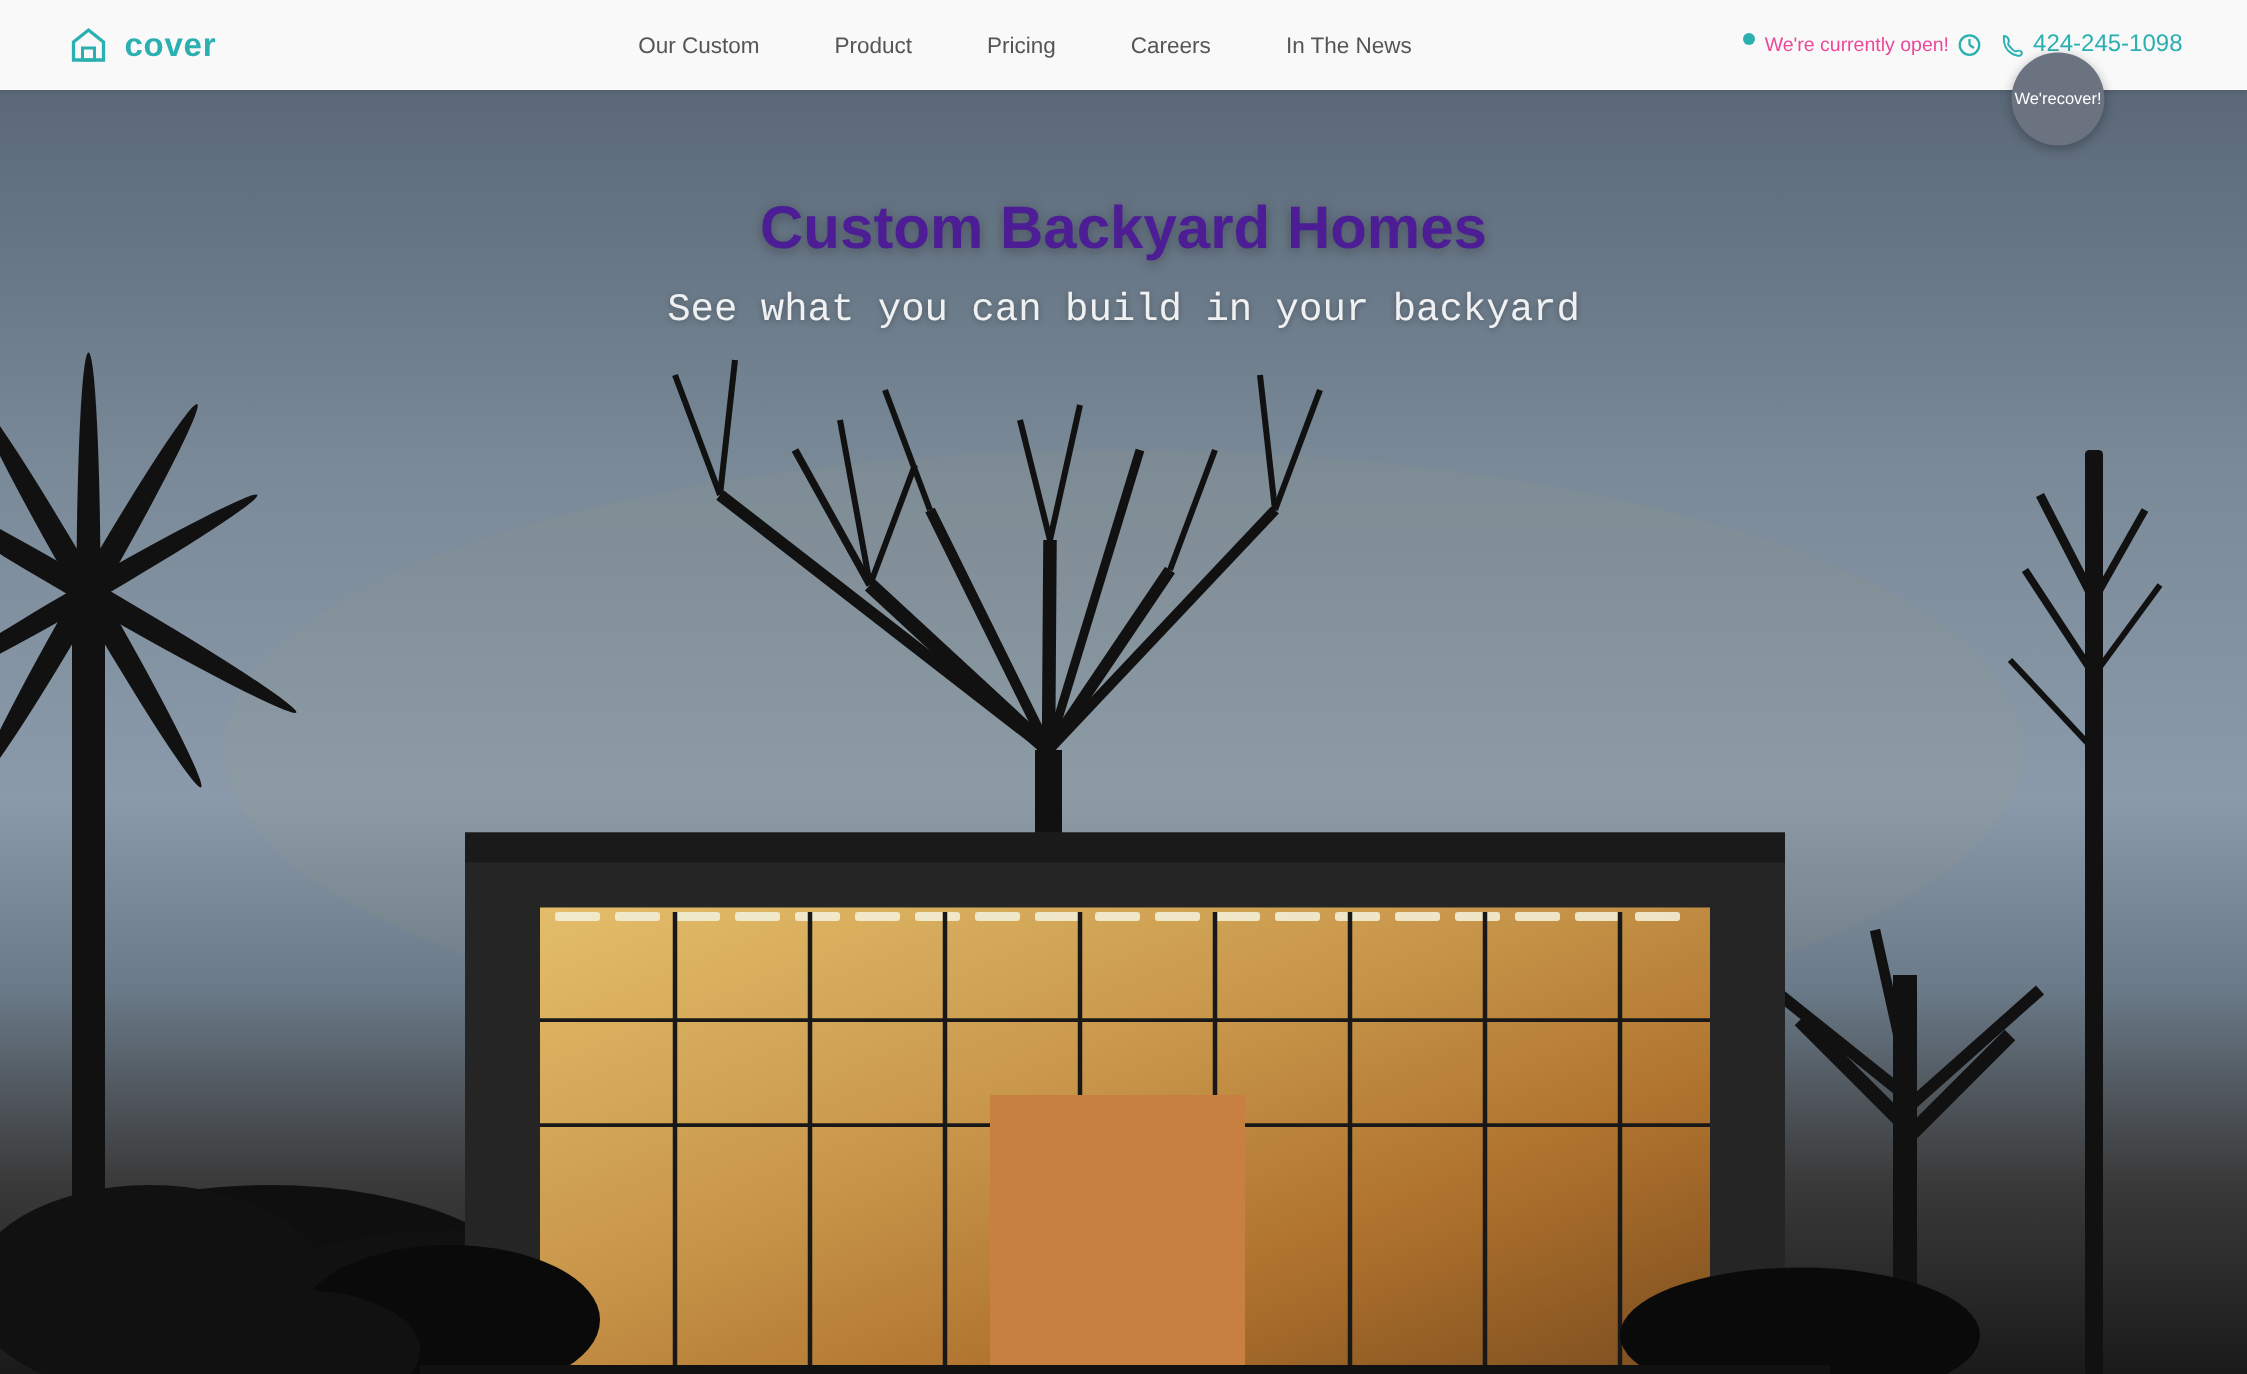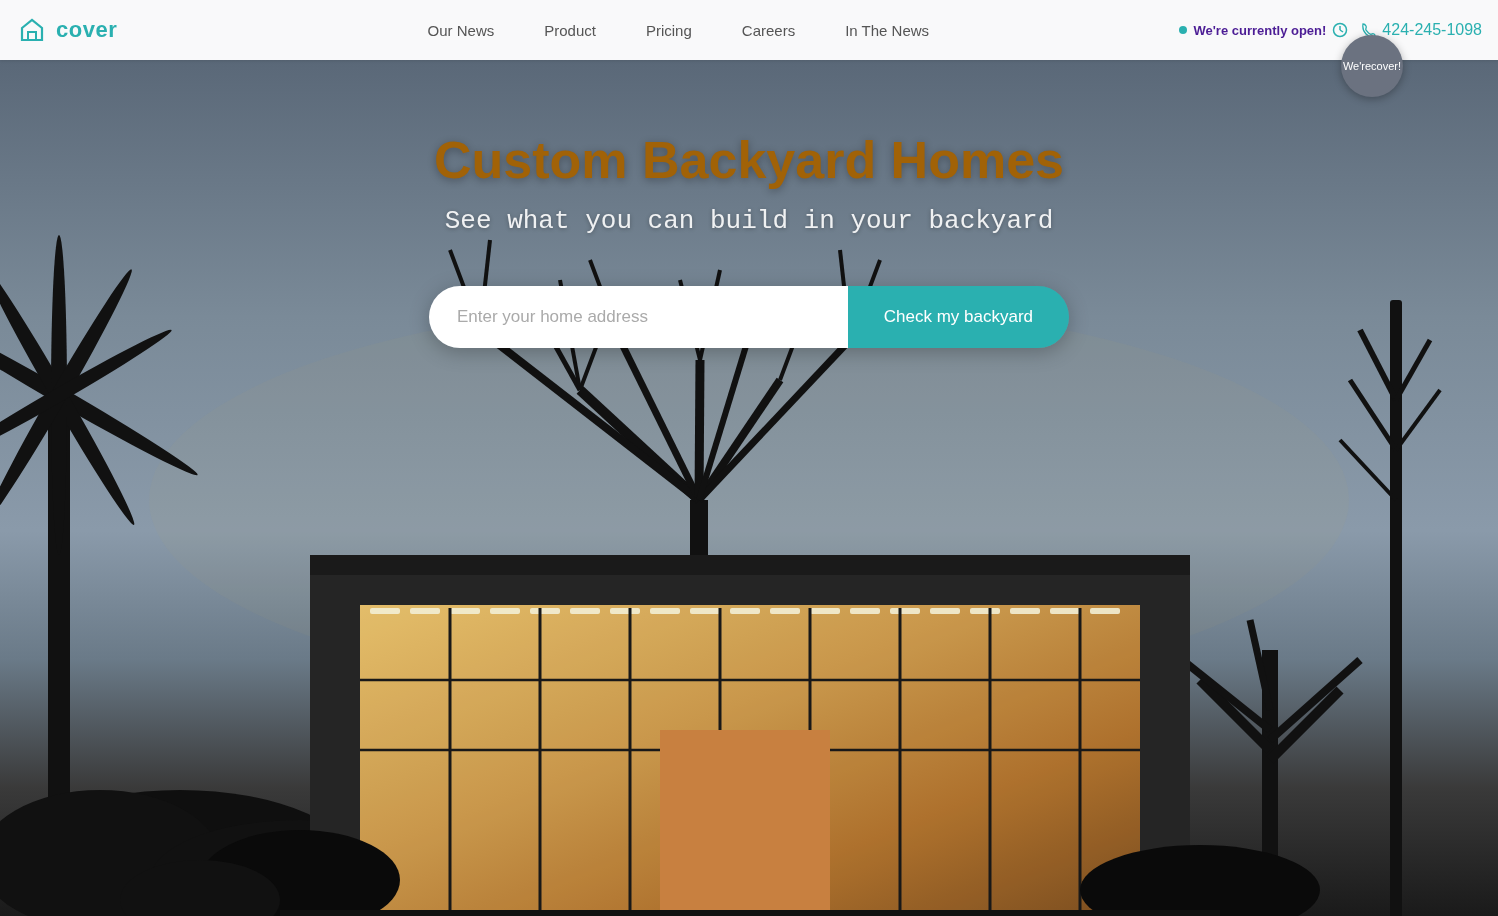--- a/index.html
+++ b/index.html
@@ -29,21 +29,21 @@
     }
 
     
     .navbar {
       position: relative;
       z-index: 100;
       background: rgba(255, 255, 255, 0.97);
       height: 60px;
       display: flex;
       align-items: center;
-      padding: 0 16px;
+      padding: 0 43px;
       box-shadow: 0 1px 3px rgba(0,0,0,0.1);
     }
 
     .navbar-logo {
       display: flex;
       align-items: center;
       gap: 8px;
       text-decoration: none;
       margin-right: 60px;
     }
@@ -79,25 +79,24 @@
 
     .navbar-right {
       display: flex;
       align-items: center;
       gap: 12px;
       margin-left: auto;
     }
 
     .open-badge {
       display: flex;
-      align-items: center;
+      align-items: flex-start;
       gap: 6px;
-      color: #4c1d95;
+      color: #ec4899;
       font-size: 13px;
-      font-weight: bold;
     }
 
     .open-dot {
       width: 8px;
       height: 8px;
       background: #2ab0b0;
       border-radius: 50%;
     }
 
     .phone-number {
@@ -138,22 +137,22 @@
       left: 0;
       right: 0;
       z-index: 10;
       display: flex;
       flex-direction: column;
       align-items: center;
       padding-top: 70px;
     }
 
     .hero-title {
-      color: #a16207;
-      font-size: 52px;
+      color: #4c1d95;
+      font-size: 40px;
       font-weight: 600;
       text-align: center;
       margin-bottom: 16px;
       text-shadow: 0 2px 8px rgba(0,0,0,0.3);
     }
 
     .hero-subtitle {
       color: rgba(255,255,255,0.9);
       font-size: 26px;
       font-weight: 300;
@@ -214,21 +213,21 @@
 <nav class="navbar">
   <a class="navbar-logo" href="#">
     <svg class="logo-icon" viewBox="0 0 32 32" fill="none" xmlns="http://www.w3.org/2000/svg">
       <path d="M6 14 L16 6 L26 14 L26 26 L6 26 Z" stroke="#2ab0b0" stroke-width="2.2" fill="none"></path>
       <rect x="12" y="18" width="8" height="8" stroke="#2ab0b0" stroke-width="2" fill="none"></rect>
     </svg>
     <span class="logo-text">cover</span>
   </a>
 
   <nav class="navbar-nav">
-    <a class="nav-link" href="#">Our News</a>
+    <a class="nav-link" href="#">Our Custom</a>
     <a class="nav-link" href="#">Product</a>
     <a class="nav-link" href="#">Pricing</a>
     <a class="nav-link" href="#">Careers</a>
     <a class="nav-link" href="#">In The News</a>
   </nav>
 
   <div class="navbar-right">
     <div class="open-badge">
       <span class="open-dot"></span>
       <span>We're currently open!</span>
@@ -376,17 +375,13 @@
 
   <ellipse cx="1200" cy="890" rx="120" ry="45" fill="#0a0a0a"></ellipse>
 
   <rect x="280" y="910" width="940" height="10" fill="#111"></rect>
 </svg>
 
 <div class="hero-content">
   <h1 class="hero-title">Custom Backyard Homes</h1>
   <p class="hero-subtitle">See what you can build in your backyard</p>
 
-  <div class="search-form">
-    <input class="address-input" type="text" placeholder="Enter your home address" style="">
-    <button class="check-button">Check my backyard</button>
-  </div>
 </div>
 
 </body></html>

